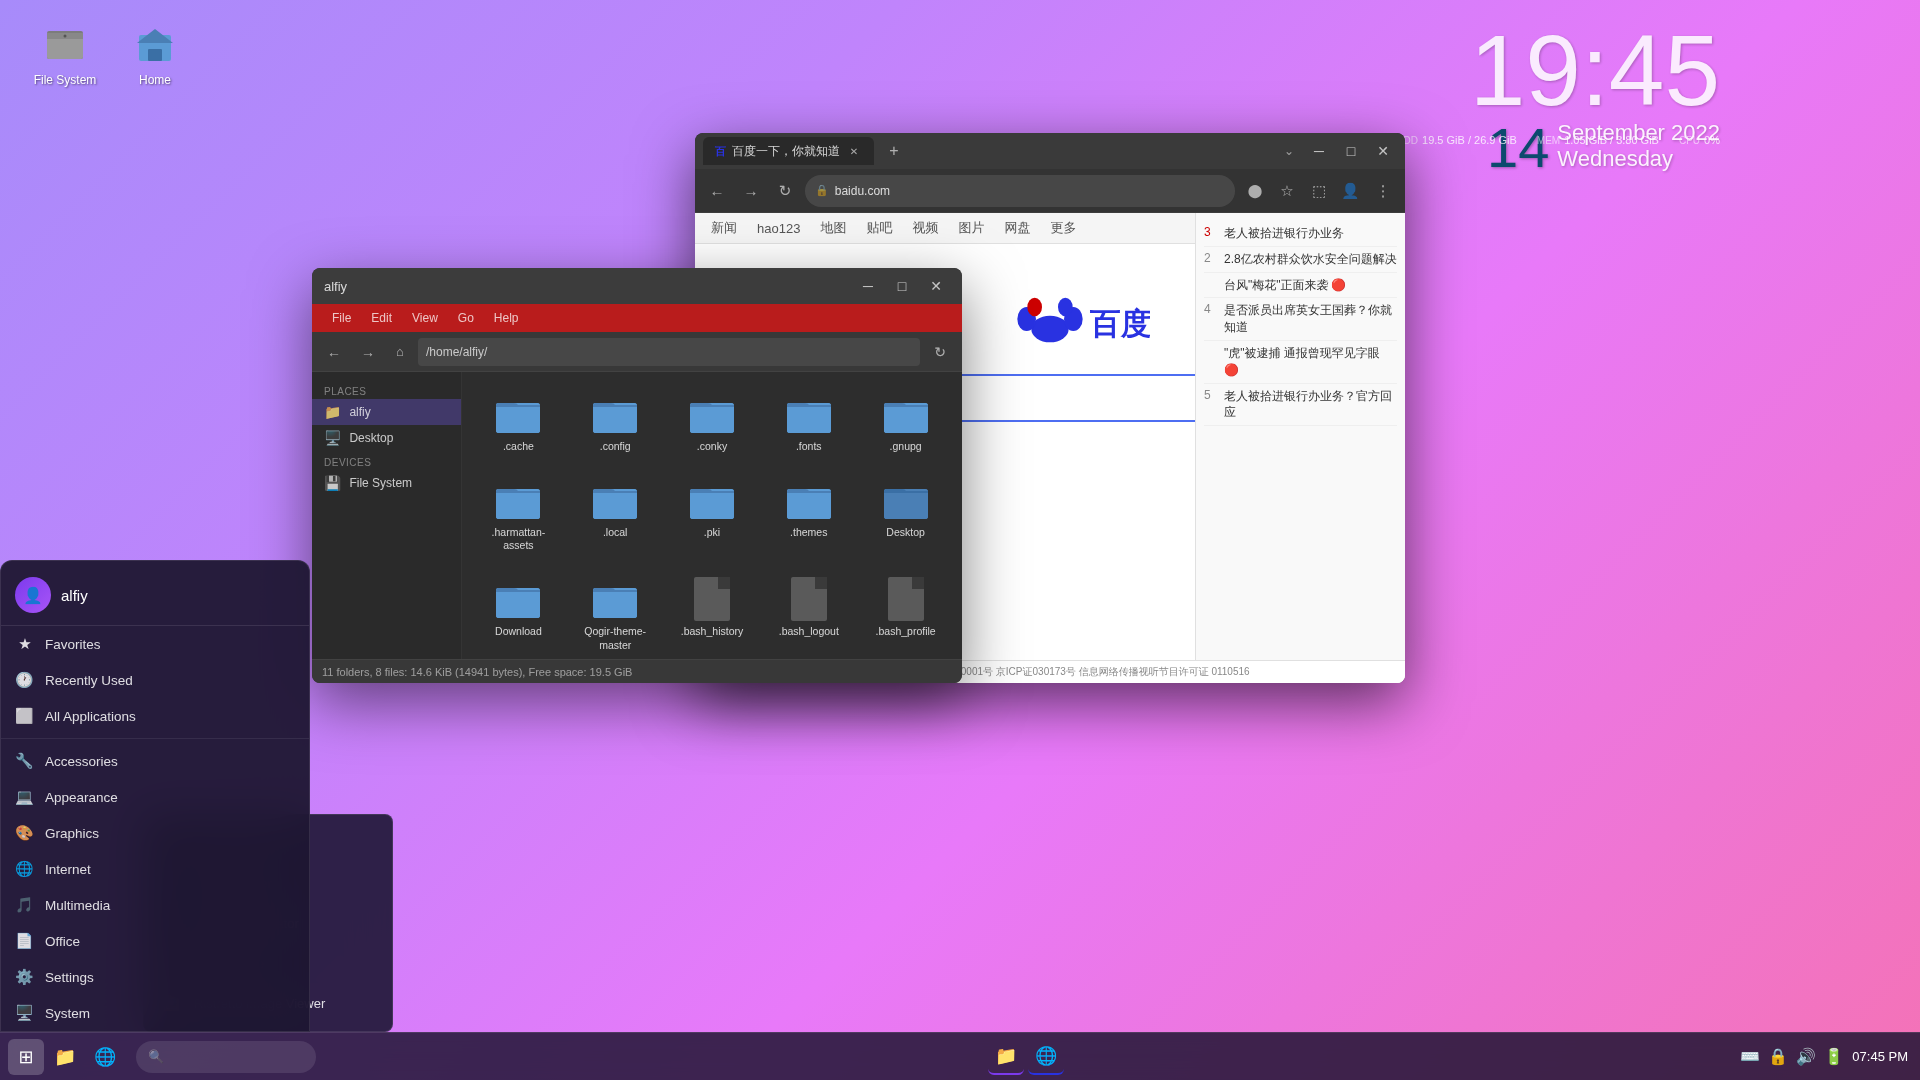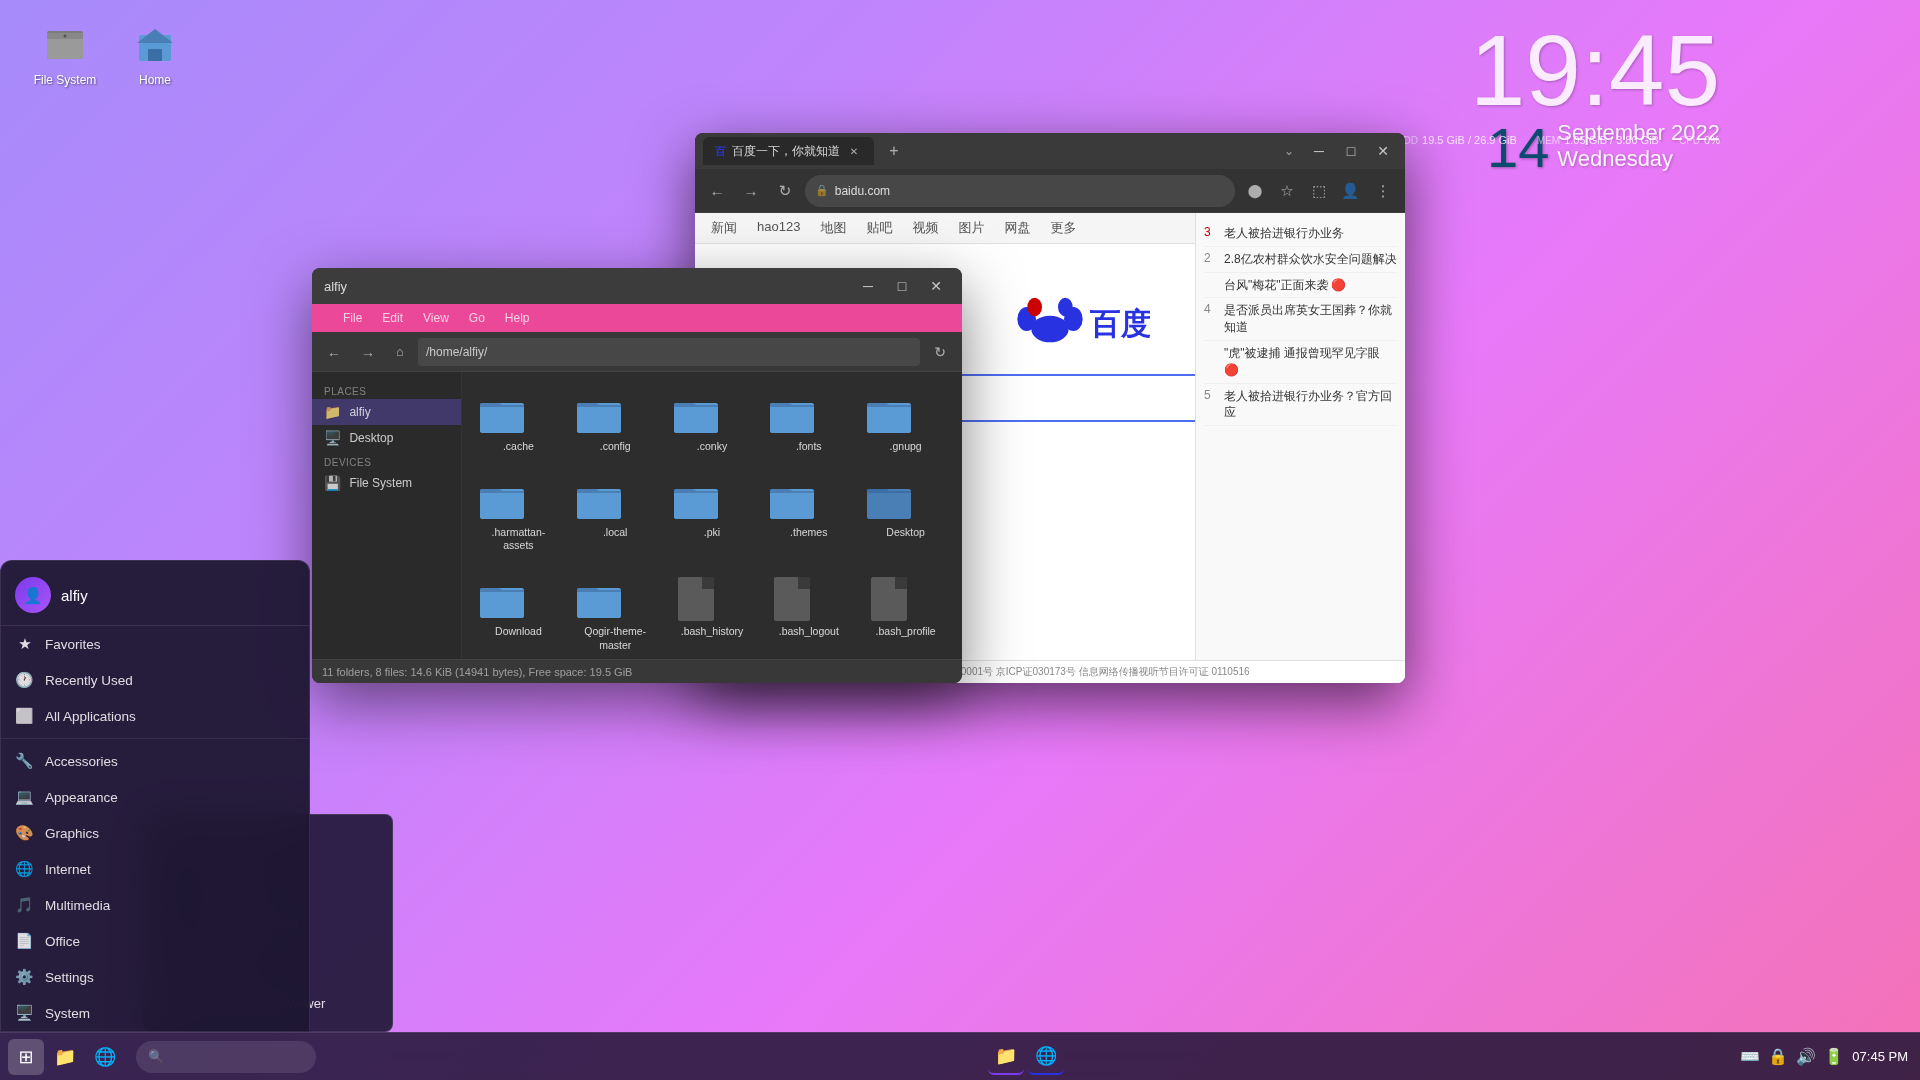--- a/index.html
+++ b/index.html
@@ -281,24 +281,24 @@
       width: 28px; height: 28px;
       border-radius: 4px;
       display: flex; align-items: center; justify-content: center;
       cursor: pointer;
       color: rgba(255,255,255,0.7);
       font-size: 14px;
     }
 
     .win-menubar {
       height: 28px;
-      background: #ec4899;
-      display: flex;
-      align-items: center;
-      padding: 0 23px;
+      background: #b91c1c;
+      display: flex;
+      align-items: center;
+      padding: 0 12px;
       gap: 4px;
     }
     .win-menu-item {
       padding: 2px 8px;
       color: rgba(255,255,255,0.75);
       font-size: 12px;
       cursor: pointer;
       border-radius: 3px;
     }
 
@@ -375,20 +375,21 @@
       overflow-y: auto;
     }
     .file-grid {
       display: grid;
       grid-template-columns: repeat(5, 1fr);
       gap: 8px;
     }
     .file-item {
       display: flex;
       flex-direction: column;
+      align-items: center;
       padding: 8px 4px;
       border-radius: 6px;
       cursor: pointer;
       gap: 4px;
     }
     .file-icon {
       width: 48px; height: 44px;
       display: flex; align-items: center; justify-content: center;
     }
     .file-name {
@@ -498,20 +499,21 @@
       position: relative;
     }
     .browser-cn-nav {
       background: #f5f5f5;
       border-bottom: 1px solid #e0e0e0;
       padding: 6px 16px;
       display: flex;
       gap: 20px;
       font-size: 13px;
       color: #333;
+      align-items: center;
     }
     .cn-nav-item { cursor: pointer; color: #555; }
     .baidu-center {
       display: flex;
       flex-direction: column;
       align-items: center;
       padding-top: 40px;
       gap: 20px;
     }
     .baidu-search-box {

